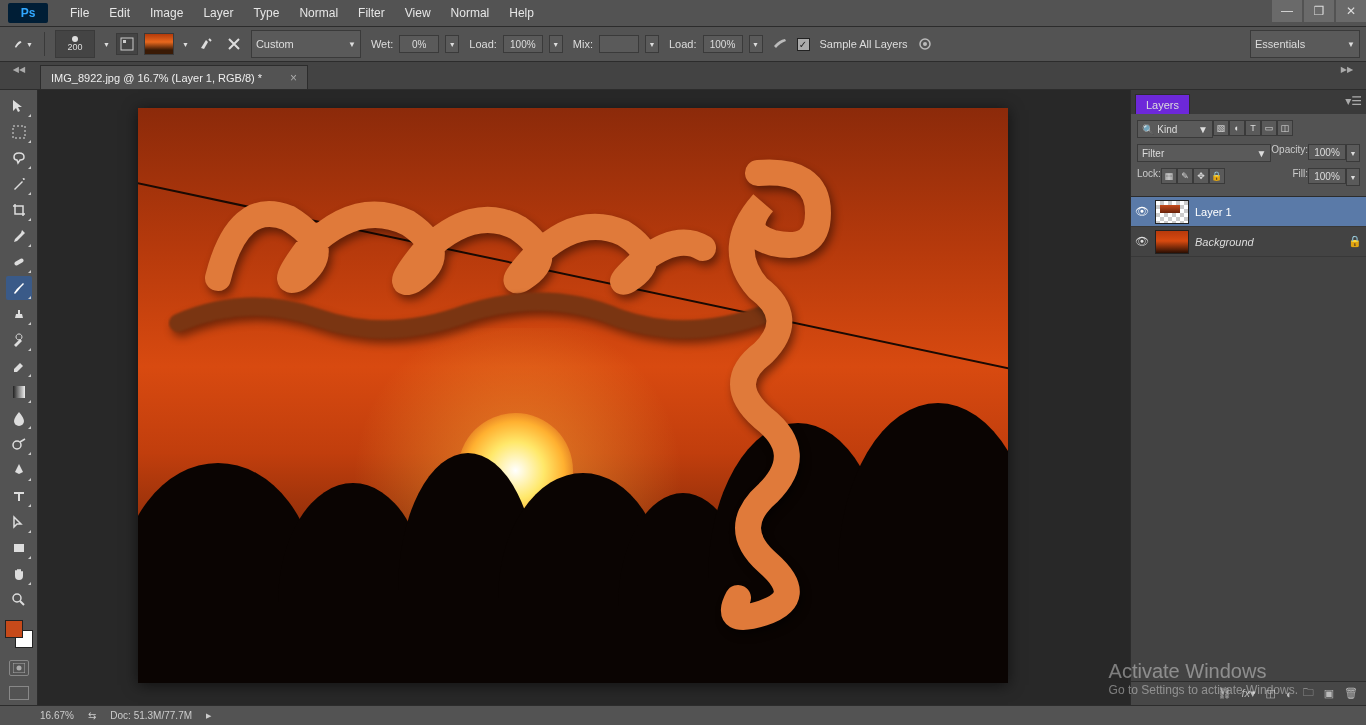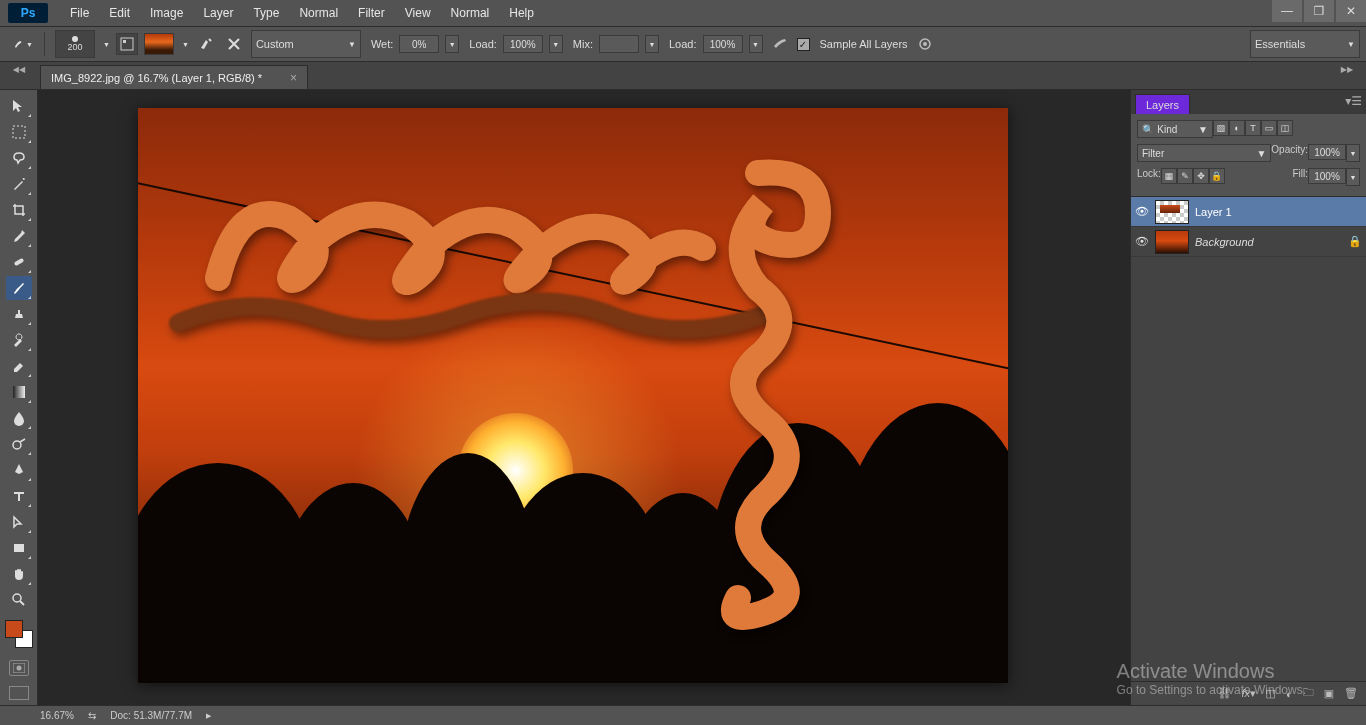--- a/index.html
+++ b/index.html
@@ -82,21 +82,21 @@
 .layer-name { flex: 1; }
 .italic { font-style: italic; }
 .lock { font-size: 11px; color: #ccc; }
 
 .panel-footer { height: 24px; background: #474747; border-top: 1px solid #2c2c2c; display: flex; align-items: center; justify-content: flex-end; gap: 10px; padding: 0 8px; font-size: 11px; color: #bbb; }
 
 
 .statusbar { position: absolute; left: 0; right: 0; bottom: 0; height: 20px; background: #535353; border-top: 1px solid #2c2c2c; display: flex; align-items: center; padding-left: 40px; font-size: 10px; gap: 14px; color: #ccc; }
 .status-dd { font-size: 7px; }
 
-.watermark { position: absolute; right: 60px; bottom: 28px; text-align: left; color: rgba(255,255,255,.4); pointer-events: none; }
+.watermark { position: absolute; right: 68px; bottom: 28px; text-align: left; color: rgba(255,255,255,.4); pointer-events: none; }
 .watermark .t1 { font-size: 20px; font-weight: 300; }
 .watermark .t2 { font-size: 12px; }
 
 svg { display: block; }
 </style>
 </head>
 <body>
 
 <div class="menubar">
   <div class="ps-logo">Ps</div>

